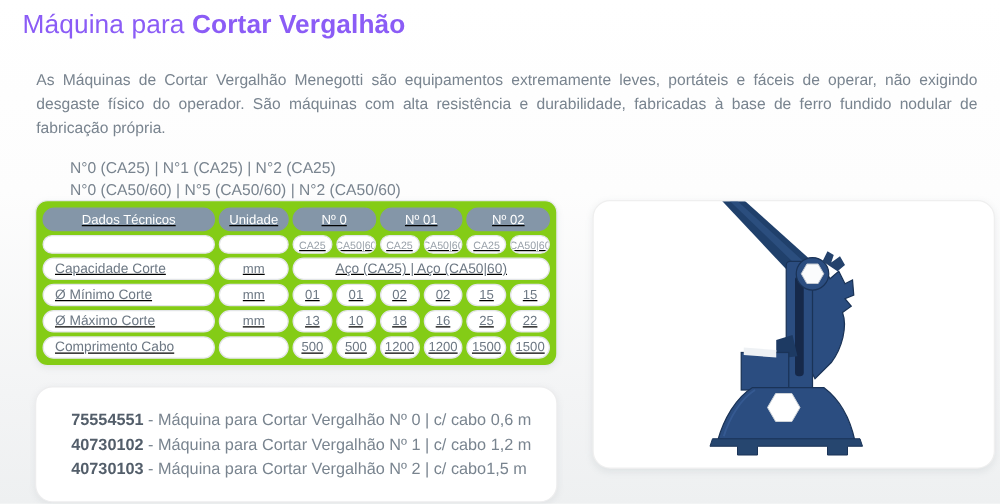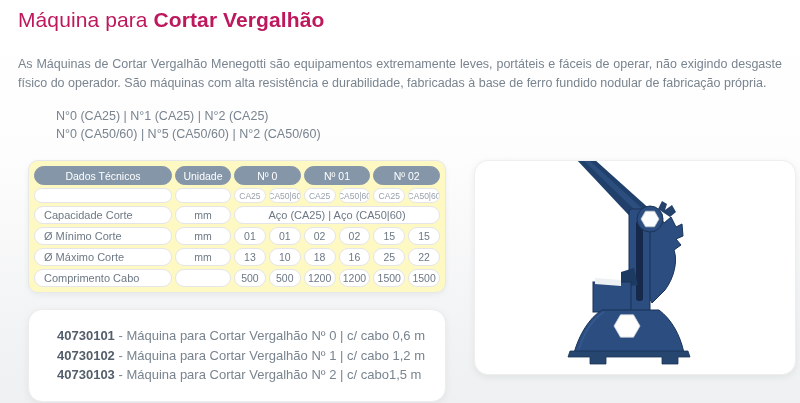--- a/index.html
+++ b/index.html
@@ -2,36 +2,37 @@
 <html><head>
 <meta charset="utf-8">
 <style>
   html,body{margin:0;padding:0;}
   body{
     width:800px;height:403px;overflow:hidden;position:relative;
     font-family:"Liberation Sans","DejaVu Sans",sans-serif;
     background:linear-gradient(180deg,#ffffff 0%,#fdfdfd 38%,#f3f4f5 78%,#eef0f1 100%);
   }
   .header{position:absolute;left:18px;top:8px;right:18px;}
-  .page-title{font-size:21px;color:#be185d;font-weight:400;letter-spacing:.1px;}
+  .page-title{font-size:21px;color:#8b5cf6;font-weight:400;letter-spacing:.1px;}
   .page-title b{font-weight:700;}
   .description{
     margin-top:23px;font-size:12.5px;line-height:1.5;color:#79848f;
     text-align:justify;
+    margin-left:11px;
   }
   .models{margin-top:14px;font-size:12.5px;line-height:1.45;color:#79848f;margin-left:38px;}
 
   .content{position:absolute;left:28px;top:160px;right:24px;display:flex;gap:28px;}
   .left-col{width:418px;flex:none;}
 
   
   .table-panel{
-    background:#fef9c3;border:1px solid #e6e8ea;border-radius:10px;
+    background:#84cc16;border:1px solid #e6e8ea;border-radius:10px;
     box-shadow:0 2px 5px rgba(130,140,150,.10);
-    padding:5px;box-sizing:border-box;
+    padding:5px;box-sizing:border-box;text-decoration:underline;
   }
   .spec-grid{display:grid;grid-template-columns:138px 56px repeat(6,1fr);gap:3px;}
   .pill{
     background:#fff;border:1px solid #e3e5e8;border-radius:9px;
     height:16px;display:flex;align-items:center;justify-content:center;
     font-size:10.5px;color:#6d7884;white-space:nowrap;overflow:hidden;
   }
   .pill.label{justify-content:flex-start;padding-left:9px;font-size:11px;text-align:center;}
   .pill.head{
     background:#8496a8;border-color:#8496a8;color:#ffffff;font-size:10.5px;
@@ -120,21 +121,21 @@
         <div class="pill">500</div>
         <div class="pill">500</div>
         <div class="pill">1200</div>
         <div class="pill">1200</div>
         <div class="pill">1500</div>
         <div class="pill">1500</div>
       </div>
     </div>
 
     <div class="codes-panel">
-      <div class="code-line"><span class="code">40730101</span><span> - </span><span>Máquina para Cortar Vergalhão Nº 0 | c/ cabo 0,6 m</span></div>
+      <div class="code-line"><span class="code">75554551</span><span> - </span><span>Máquina para Cortar Vergalhão Nº 0 | c/ cabo 0,6 m</span></div>
       <div class="code-line"><span class="code">40730102</span><span> - </span><span>Máquina para Cortar Vergalhão Nº 1 | c/ cabo 1,2 m</span></div>
       <div class="code-line"><span class="code">40730103</span><span> - </span><span>Máquina para Cortar Vergalhão Nº 2 | c/ cabo1,5 m</span></div>
     </div>
 
   </div>
 
   <div class="image-panel">
     <svg viewBox="0 0 320 213" width="320" height="213" aria-hidden="true">
 
       <path d="M 172,62 L 184,53 L 189,62 L 196,56 L 201,66 L 207,63 L 208,75 L 201,78 L 206,84 L 199,89

